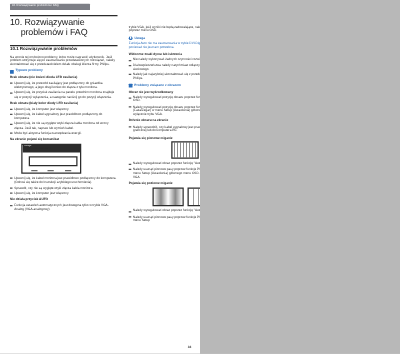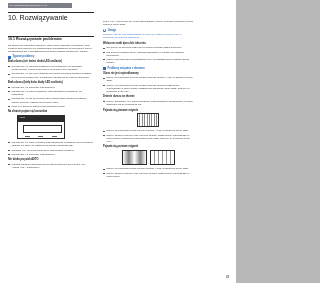--- a/index.html
+++ b/index.html
@@ -2,21 +2,21 @@
 <html lang="pl"><head>
 <meta charset="utf-8">
 <style>
   html,body{margin:0;padding:0;background:#b8b8b8;}
   body{
     font-family:"Liberation Sans", sans-serif;
     -webkit-font-smoothing:antialiased;
   }
   .page{
     position:relative;
-    width:236px;height:283px;
+    width:160px;height:283px;
     background:#ffffff;
     overflow:hidden;
     box-sizing:border-box;
   }
   
   .runhead{
     position:absolute;left:8px;top:3.2px;
     width:64px;height:4.6px;
     background:#7d7f86;
     border-radius:0.5px;
@@ -203,20 +203,21 @@
 
 <div class="page">
 
   <div class="runhead">
     <span>10. Rozwiązywanie problemów i FAQ</span>
   </div>
 
   <div class="chap-rule"></div>
   <div class="chap-title">
     <span>10. Rozwiązywanie</span>
+    <span class="l2">problemów i FAQ</span>
   </div>
 
   <div class="sec-rule"></div>
   <div class="sec-head">10.1 Rozwiązywanie problemów</div>
 
   <div class="col col-left" style="top:43.5px;">
 
     <p class="p">Na stronie tej omówiono problemy, które może naprawić użytkownik. Jeśli problem utrzymuje się po zastosowaniu przedstawionych rozwiązań, należy skontaktować się z przedstawicielem działu obsługi klienta firmy Philips.</p>
 
     <div class="bluehead">

